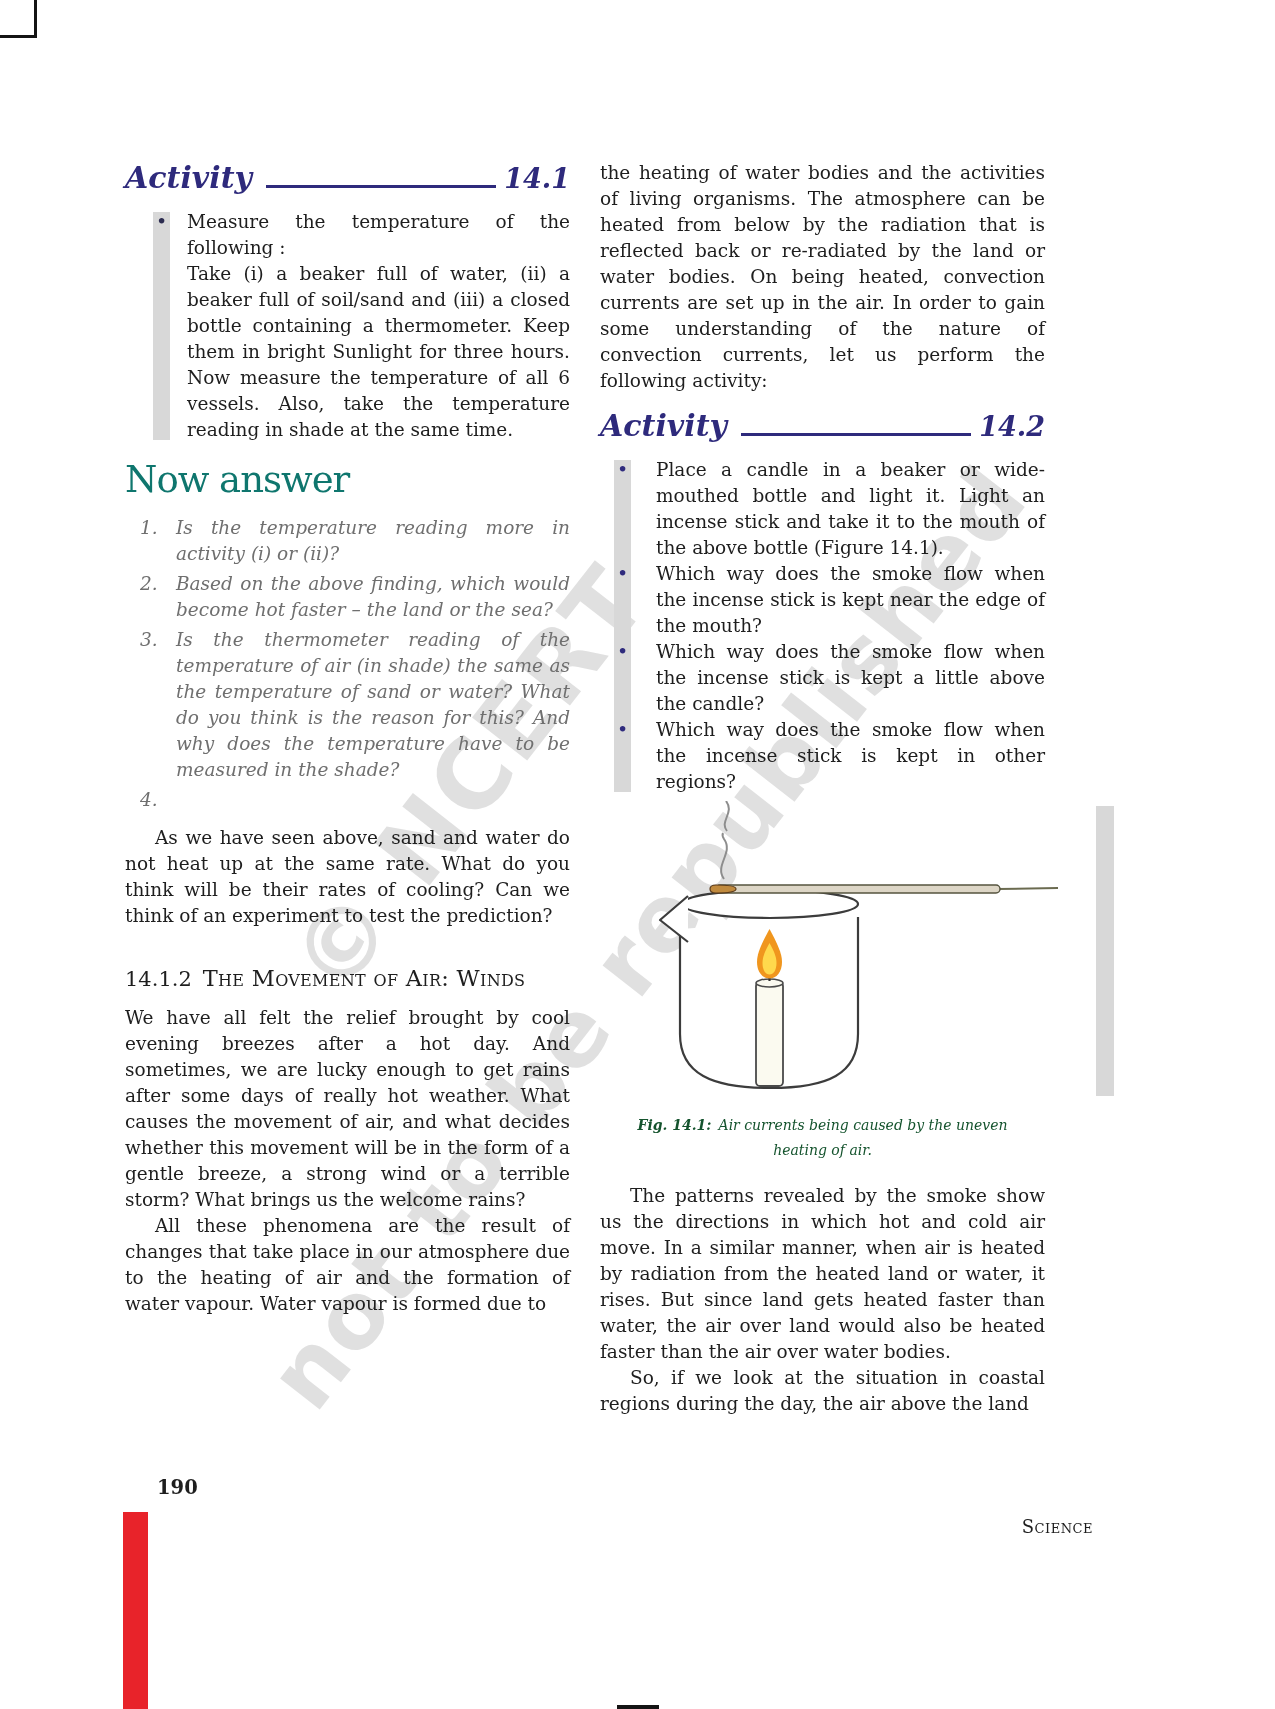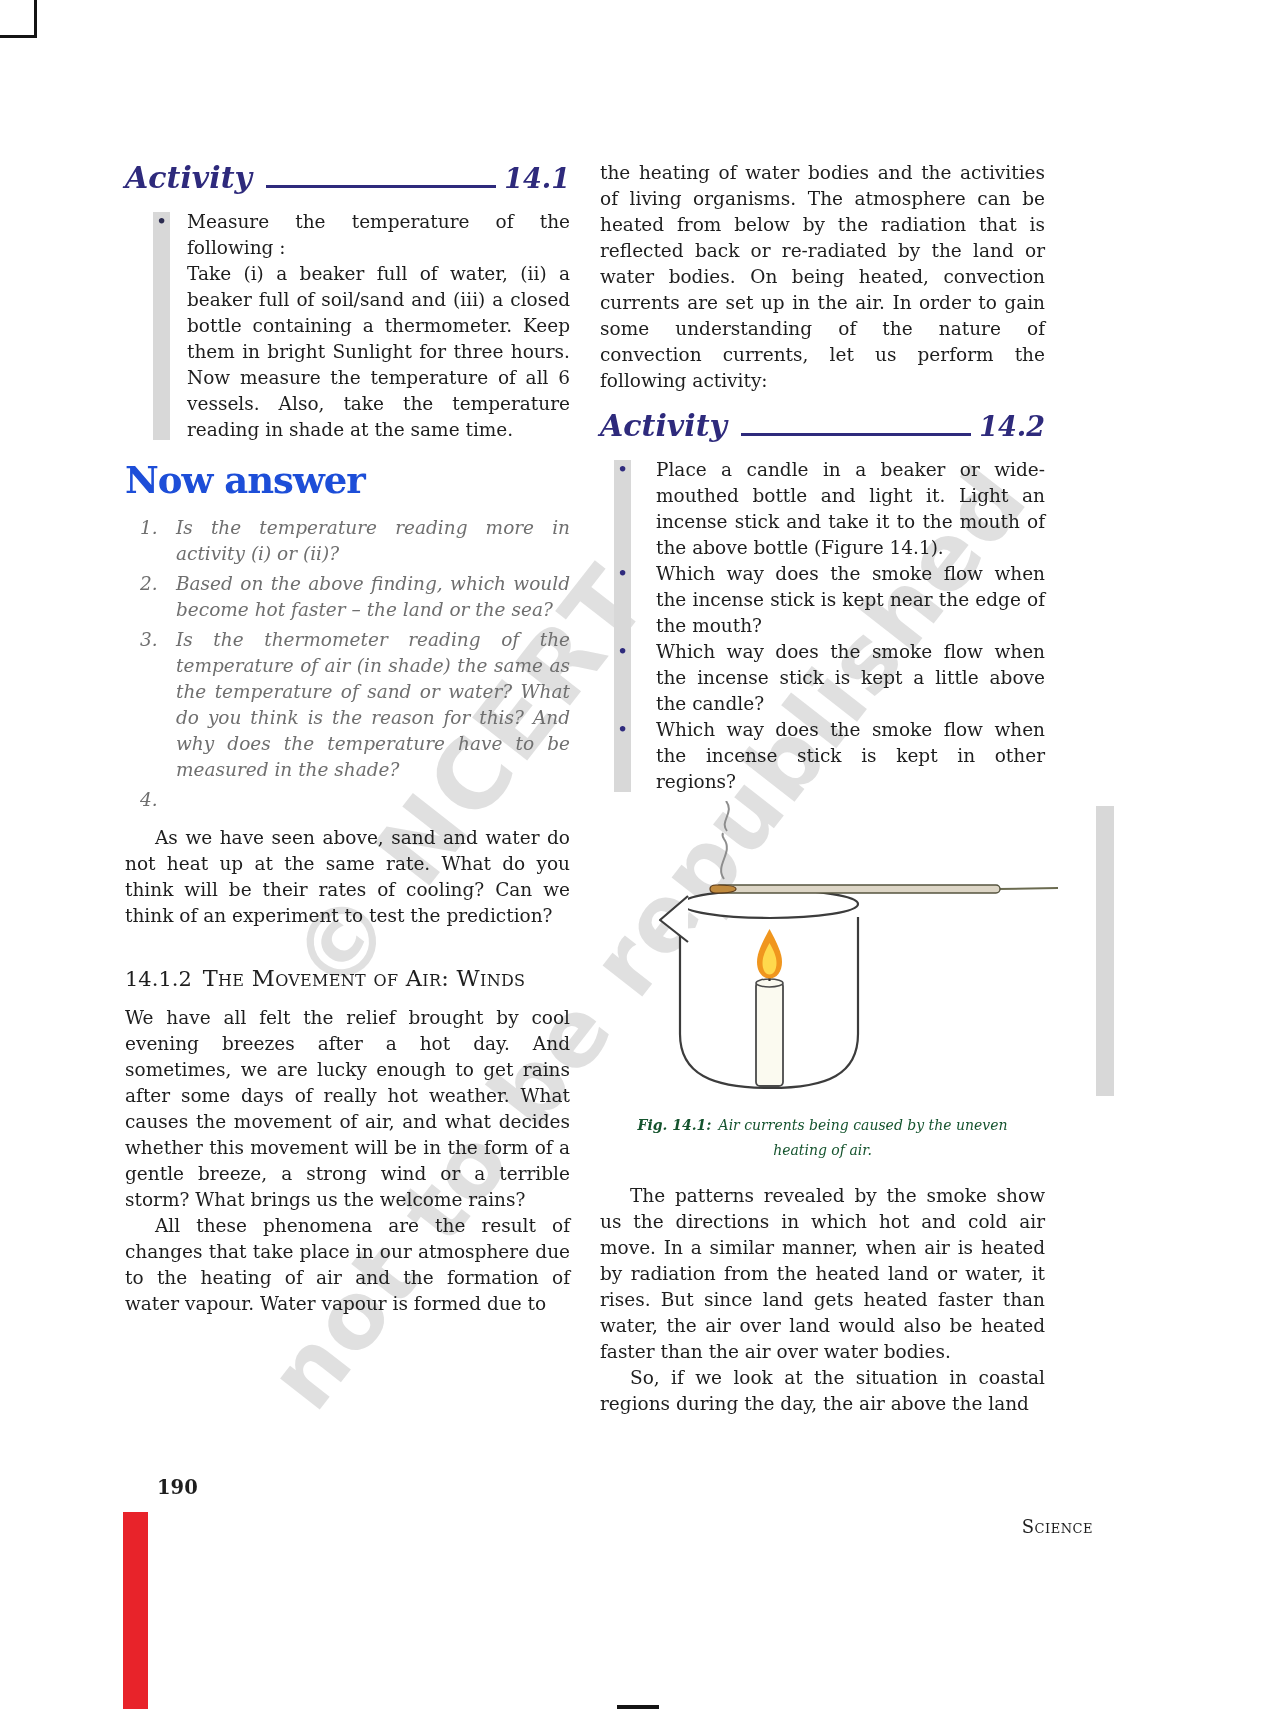--- a/index.html
+++ b/index.html
@@ -38,21 +38,21 @@
   .b-row{position:relative;}
   .col-left  .b-row{padding-left:62px;}
   .col-right .b-row{padding-left:56px;}
   .b-dot{position:absolute; top:-1px; font-size:19px;}
   .col-left  .b-dot{left:31px; color:#2c2c50;}
   .col-right .b-dot{left:17px; color:#2f2b7d;}
   .stretch{display:block; text-align-last:justify;}
 
   
   .now-answer{
-    color:#1d4ed8; font-weight:700; font-size:37px; line-height:40px;
+    color:#0f766e; font-weight:400; font-size:37px; line-height:40px;
     letter-spacing:-1px; margin:17px 0 15px; text-align:left;
   }
 
   
   .q-row{display:flex; color:#6f6f6f; font-style:italic; margin-bottom:4px;}
   .q-num{flex:none; width:36px; padding-left:15px;}
   .q-text{flex:1; text-align:justify;}
 
   .para{margin:0;}
   .para.ind{text-indent:30px;}

